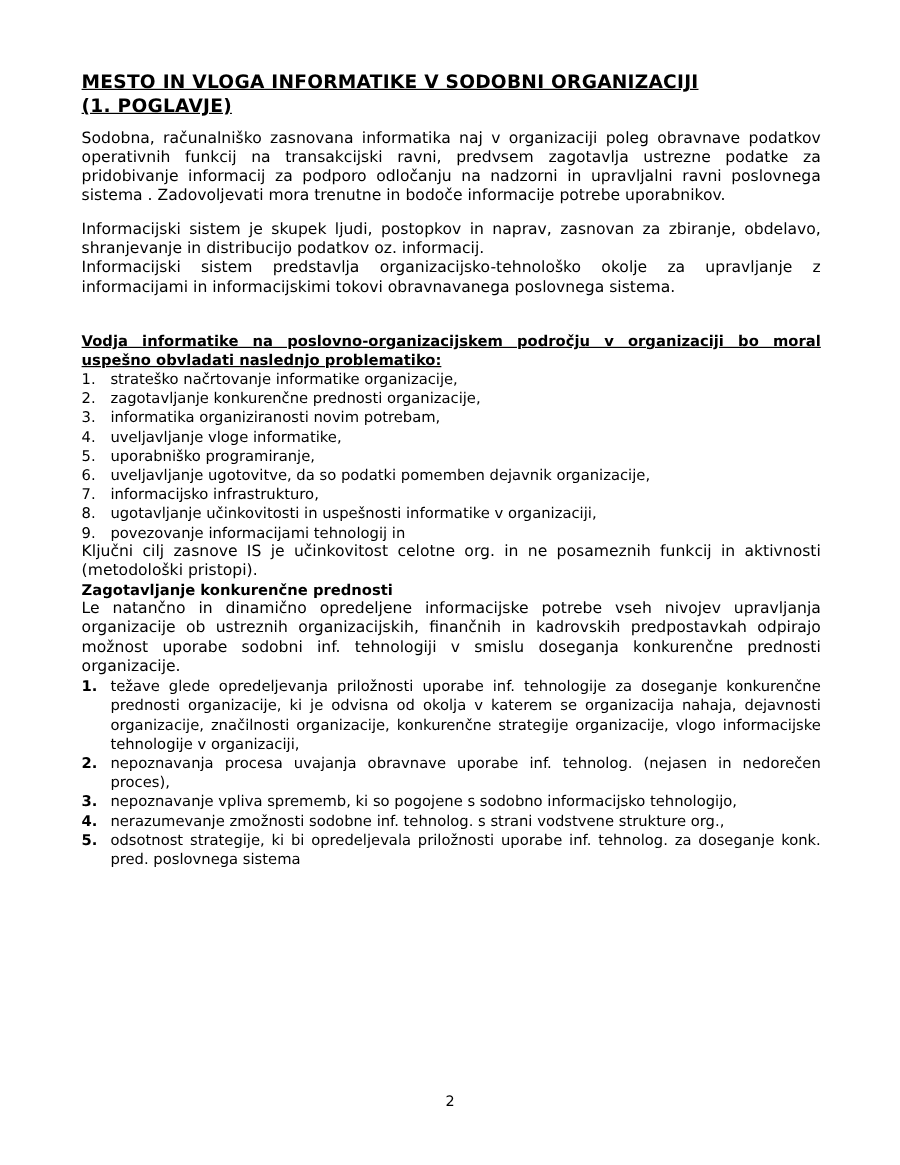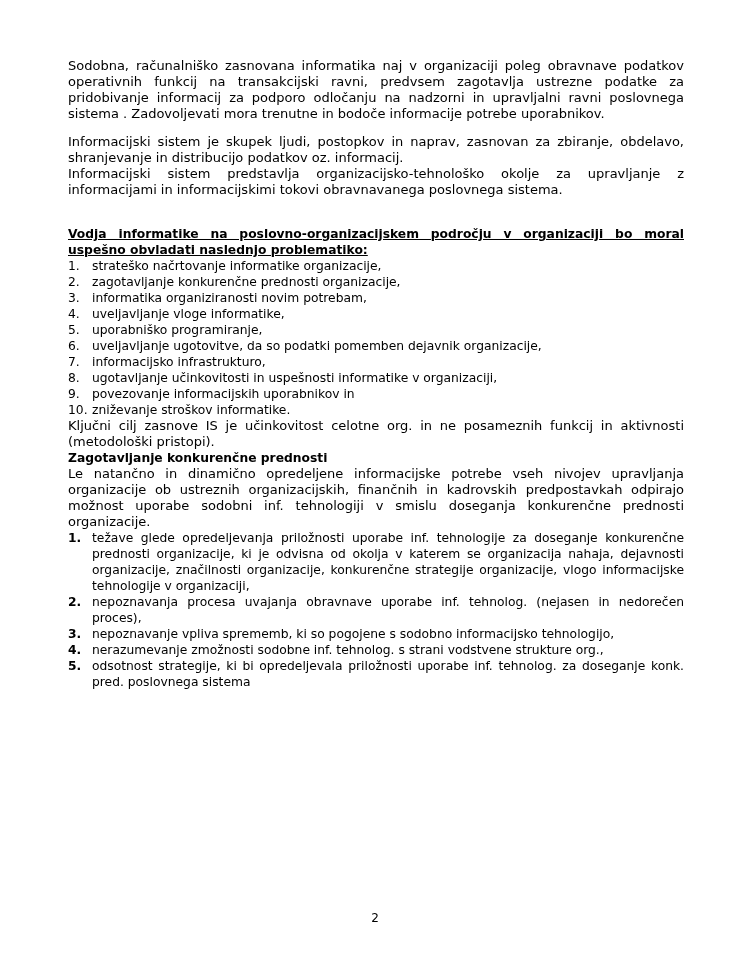--- a/index.html
+++ b/index.html
@@ -74,20 +74,24 @@
     font-size: 12px;
     line-height: 14px;
   }
 </style>
 </head>
 <body>
 
 <div class="page">
   <div class="content">
 
+    <h1 class="doc-title">
+      <span class="title-line">MESTO IN VLOGA INFORMATIKE V SODOBNI ORGANIZACIJI</span>
+      <span class="title-line">(1. POGLAVJE)</span>
+    </h1>
 
     <p class="para mb-para">Sodobna, računalniško zasnovana informatika naj v organizaciji poleg obravnave podatkov operativnih funkcij na transakcijski ravni, predvsem zagotavlja ustrezne podatke za pridobivanje informacij za podporo odločanju na nadzorni in upravljalni ravni poslovnega sistema . Zadovoljevati mora trenutne in bodoče informacije potrebe uporabnikov.</p>
 
     <p class="para">Informacijski sistem je skupek ljudi, postopkov in naprav, zasnovan za zbiranje, obdelavo, shranjevanje in distribucijo podatkov oz. informacij.</p>
     <p class="para">Informacijski sistem predstavlja organizacijsko-tehnološko okolje za upravljanje z informacijami in informacijskimi tokovi obravnavanega poslovnega sistema.</p>
 
     <h2 class="h-bold h-underline gap-28">Vodja informatike na poslovno-organizacijskem področju v organizaciji bo moral uspešno obvladati naslednjo problematiko:</h2>
     <ol class="num-list">
       <li>
           <span class="num">1.</span>
@@ -116,25 +120,21 @@
       <li>
           <span class="num">7.</span>
           <span class="li-text">informacijsko infrastrukturo,</span>
         </li>
       <li>
           <span class="num">8.</span>
           <span class="li-text">ugotavljanje učinkovitosti in uspešnosti informatike v organizaciji,</span>
         </li>
       <li>
           <span class="num">9.</span>
-          <span class="li-text">povezovanje informacijskih uporabnikov in</span>
-        </li>
-      <li>
-          <span class="num">10.</span>
-          <span class="li-text">zniževanje stroškov informatike.</span>
+          <span class="li-text">povezovanje informacijami tehnologij in</span>
         </li>
     </ol>
     <p class="para">Ključni cilj zasnove IS je učinkovitost celotne org. in ne posameznih funkcij in aktivnosti (metodološki pristopi).</p>
 
     <h2 class="h-bold gap-20">Zagotavljanje konkurenčne prednosti</h2>
     <p class="para">Le natančno in dinamično opredeljene informacijske potrebe vseh nivojev upravljanja organizacije ob ustreznih organizacijskih, finančnih in kadrovskih predpostavkah odpirajo možnost uporabe sodobni inf. tehnologiji v smislu doseganja konkurenčne prednosti organizacije.</p>
 
     <ol class="num-list problems-list">
       <li>
           <span class="num">1.</span>

